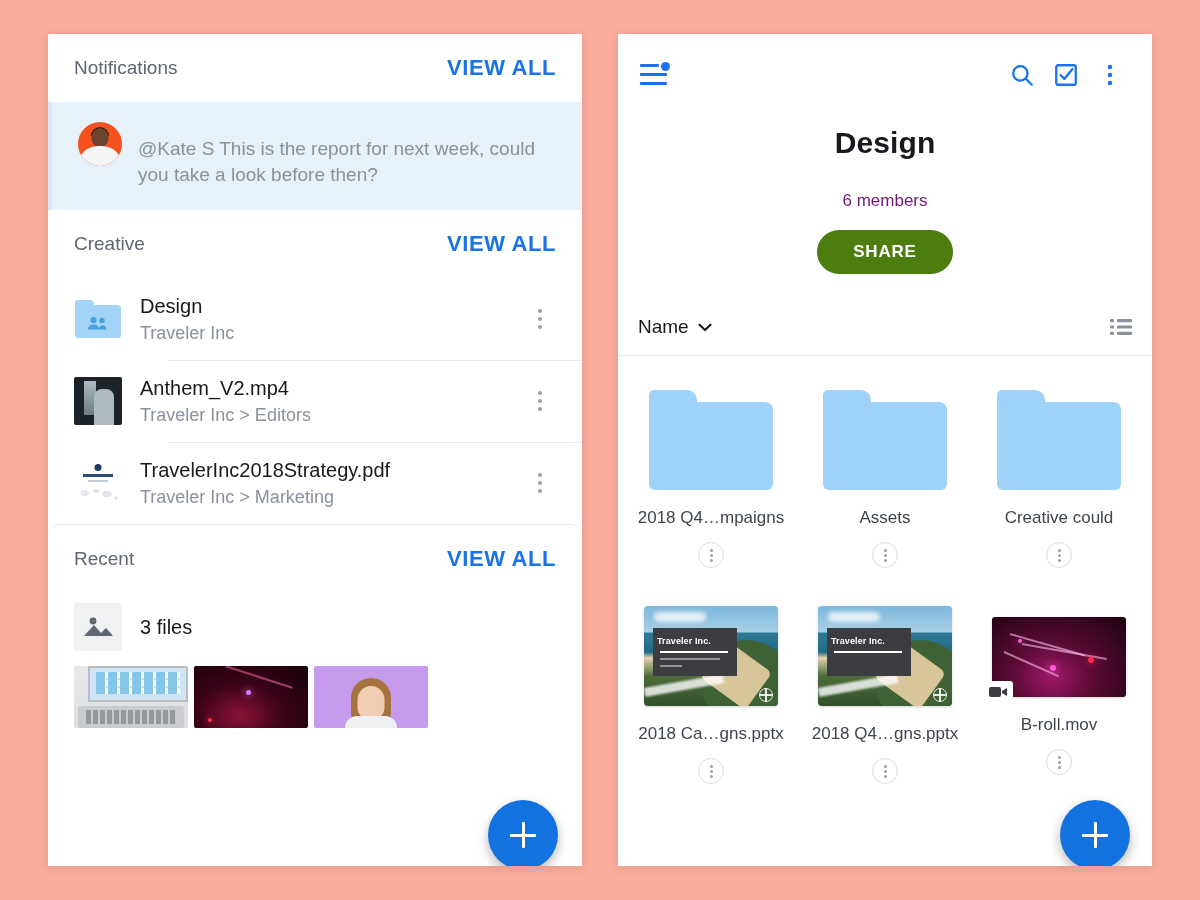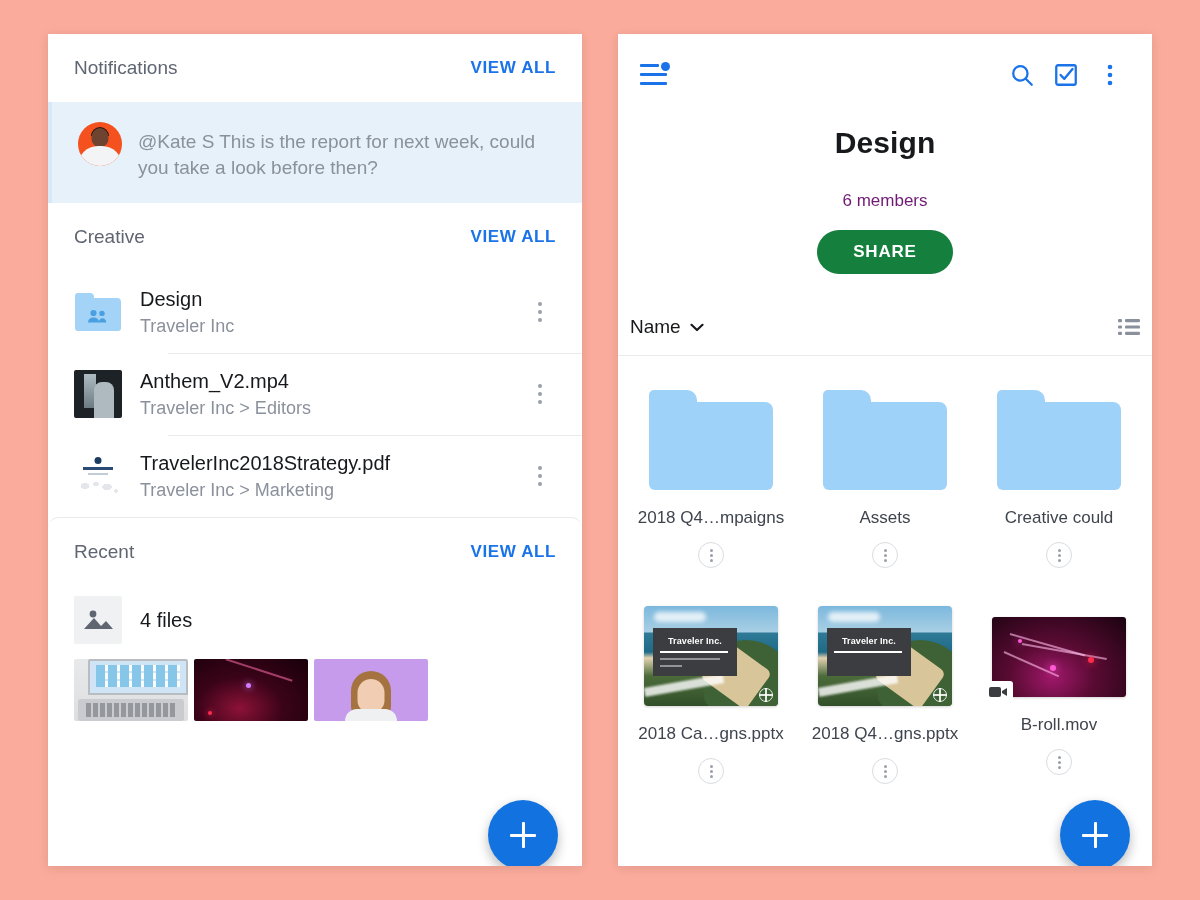--- a/index.html
+++ b/index.html
@@ -89,21 +89,21 @@
     padding: 0 26px;
     justify-content: space-between;
     border-radius: 11px;
   }
   .section-title {
     font-size: 19px;
     color: #5f6672;
     font-weight: normal;
   }
   .view-all {
-    font-size: 17px;
+    font-size: 22px;
     color: #1a73e8;
     font-weight: bold;
     letter-spacing: 0.6px;
     cursor: pointer;
   }
 
   .notif-card {
     background: #e6f1fa;
     padding: 18px 26px 22px 26px;
     display: flex;
@@ -145,21 +145,21 @@
   .notif-text { flex: 1 1 auto; min-width: 0; }
   .notif-title {
     font-size: 19px;
     color: #17191c;
     line-height: 26px;
   }
   .notif-body {
     font-size: 19px;
     color: #8b919c;
     line-height: 26px;
-    margin-top: 9px;
+    margin-top: 16px;
   }
 
   .row {
     display: flex;
     align-items: center;
     padding: 0 26px 0 26px;
     height: 82px;
     gap: 18px;
     position: relative;
   }
@@ -426,37 +426,37 @@
     margin-top: 31px;
   }
   .share-btn {
     display: inline-flex;
     align-items: center;
     justify-content: center;
     margin-top: 19px;
     height: 44px;
     padding: 0 36px;
     border-radius: 22px;
-    background: #15803d;
+    background: #4d7c0f;
     color: #fff;
     font-size: 17px;
     font-weight: bold;
     letter-spacing: 0.8px;
     border: none;
     cursor: pointer;
     font-family: "Liberation Sans", sans-serif;
   }
 
   .sortbar {
     height: 58px;
     margin-top: 24px;
     display: flex;
     align-items: center;
     justify-content: space-between;
-    padding: 0 12px;
+    padding: 0 20px;
     border-bottom: 1px solid #e9eaec;
   }
   .sort-left {
     display: flex; align-items: center; gap: 9px;
     cursor: pointer;
   }
   .sort-label { font-size: 19px; color: #17191c; }
   .listview-icon { cursor: pointer; display: flex; align-items: center; }
 
   .grid {
@@ -553,21 +553,21 @@
     filter: blur(1px);
   }
   .slide-thumb .card {
     position: absolute;
     left: 9px; top: 22px;
     width: 84px; height: 48px;
     background: #3b3d40;
     z-index: 3;
   }
   .slide-thumb .card .t {
-    position: absolute; left: 15px; top: 8px;
+    position: absolute; left: 4px; top: 8px;
     color: #fff; font-size: 9px; font-weight: bold;
     letter-spacing: 0.1px;
   }
   .slide-thumb .card .rule {
     position: absolute; left: 7px; top: 23px;
     width: 68px; height: 2px; background: #fff;
   }
   .slide-thumb .card .s1 {
     position: absolute; left: 7px; top: 30px;
     width: 60px; height: 2px; background: rgba(255,255,255,.45);
@@ -726,21 +726,21 @@
       </div>
 
       <div class="row" style="height:70px">
         <div class="thumb img-thumb">
           <svg width="48" height="48" viewBox="0 0 48 48">
             <circle cx="19" cy="18" r="3.4" fill="#5f6672"></circle>
             <path d="M10 33 L20 22 L27 30 L32 25 L39 33 Z" fill="#5f6672"></path>
           </svg>
         </div>
         <div class="row-text">
-          <div class="row-name">4 files</div>
+          <div class="row-name">3 files</div>
         </div>
       </div>
 
       <div class="mini-strip">
         <div class="mini mini-laptop">
           <div class="screen"></div>
             <div class="cells"></div>
             <div class="kb"></div>
             <div class="keys"></div>
         </div>

